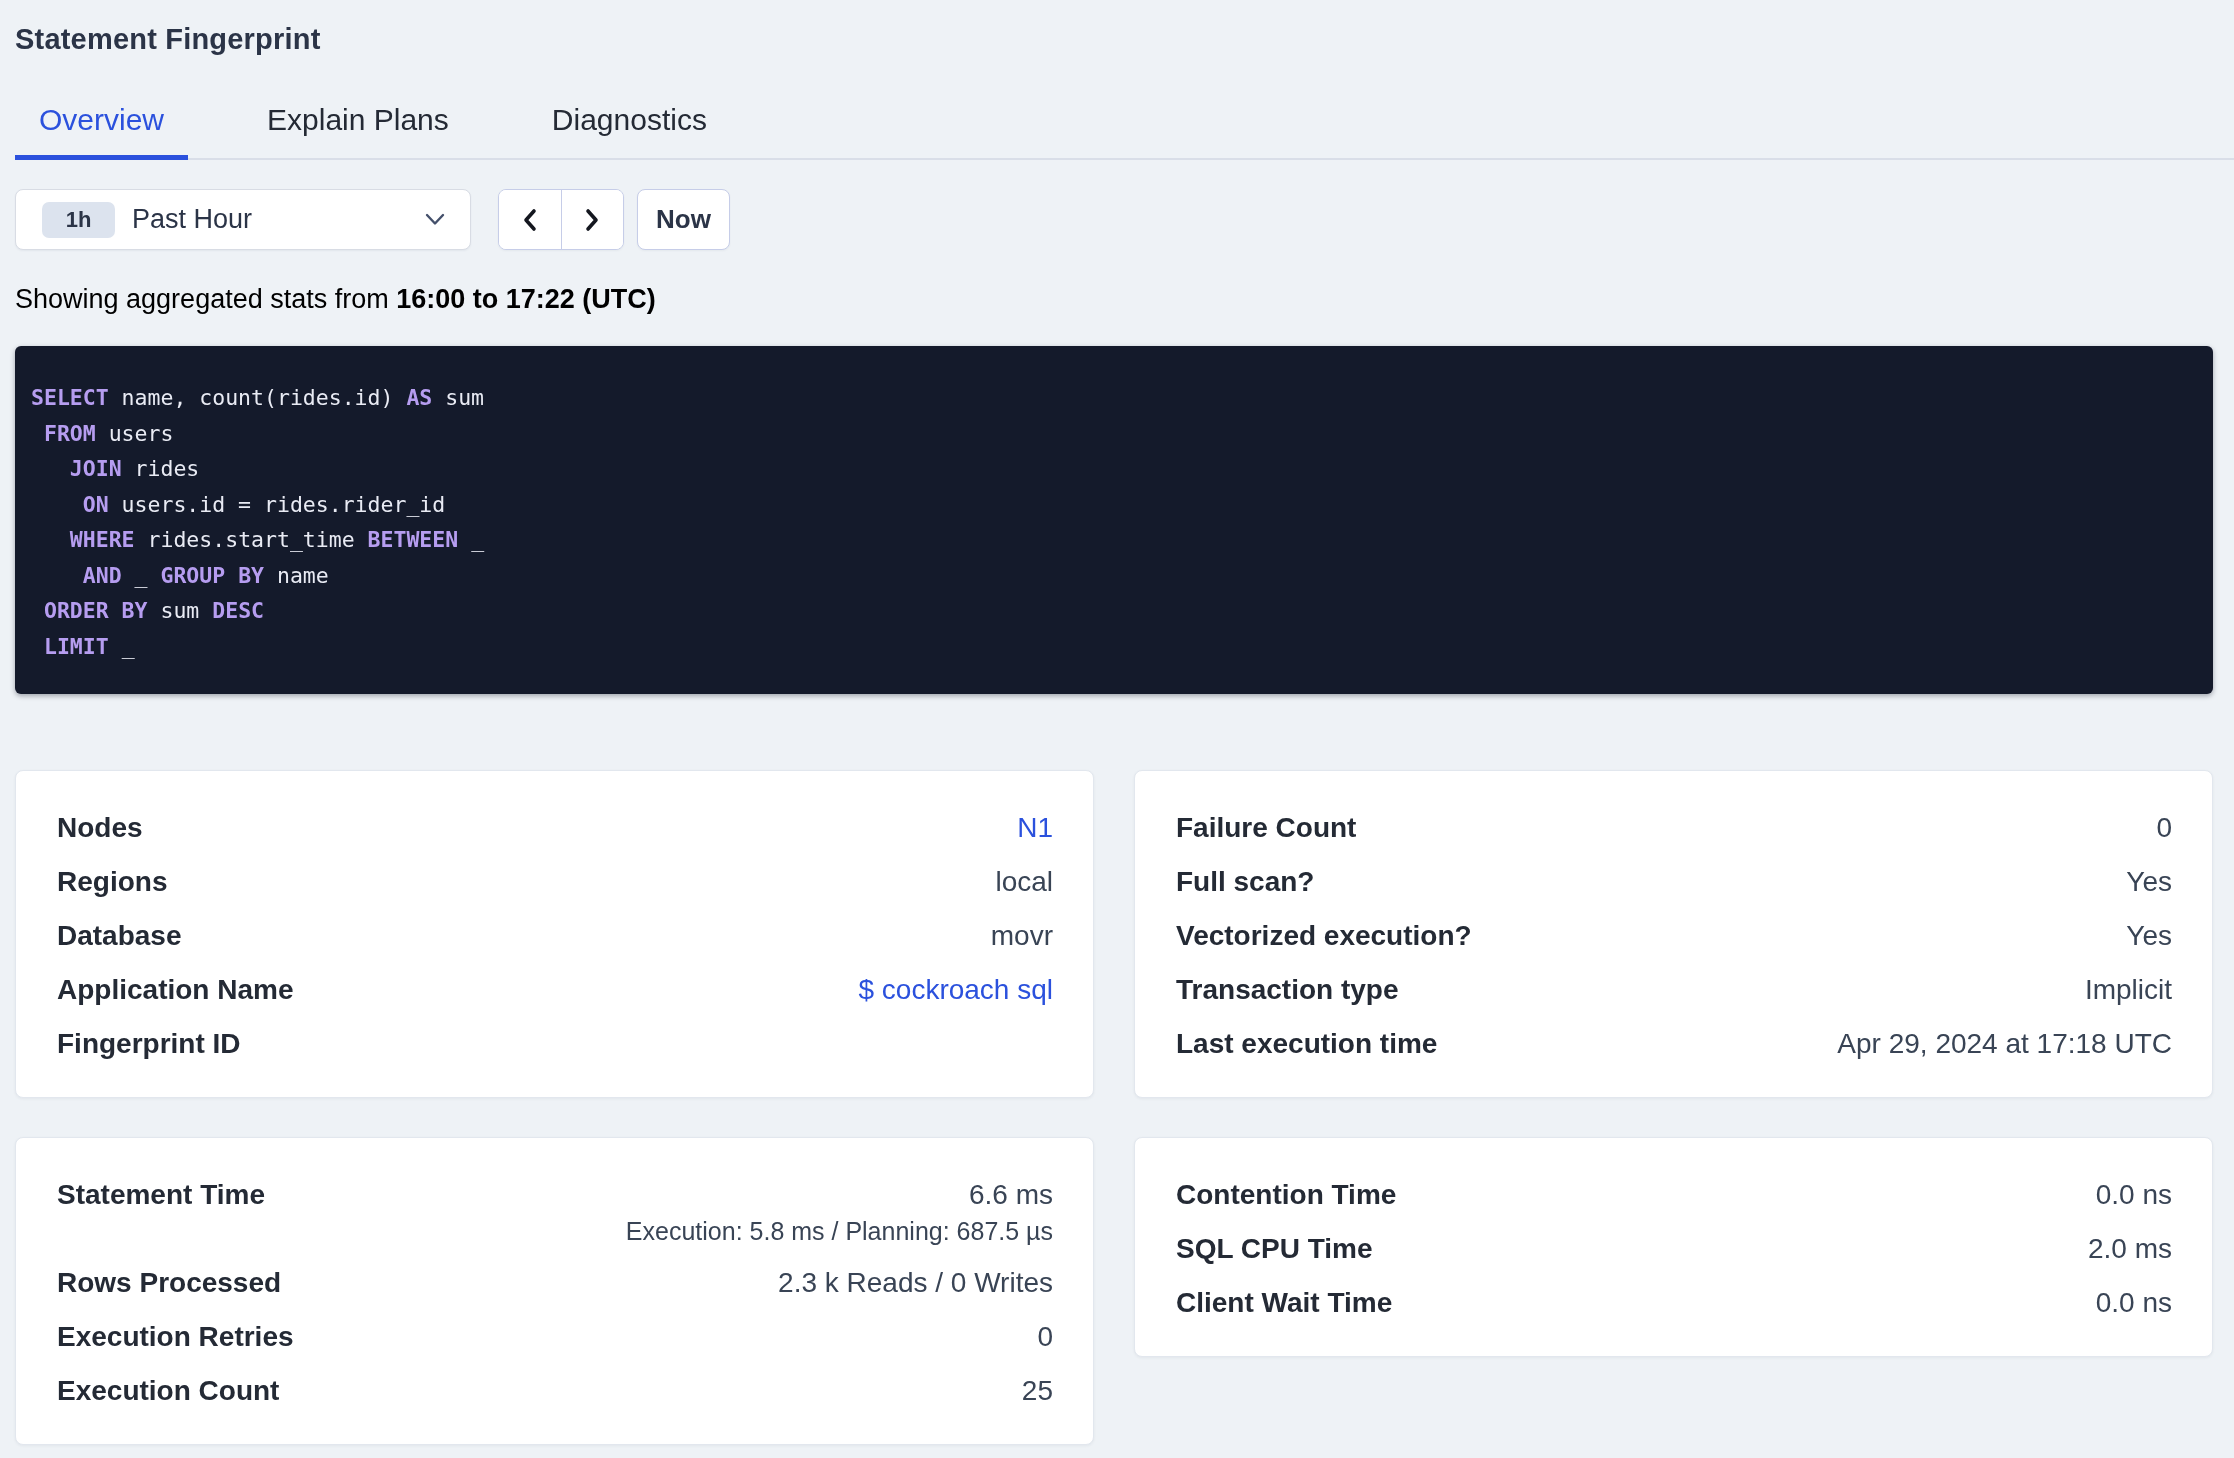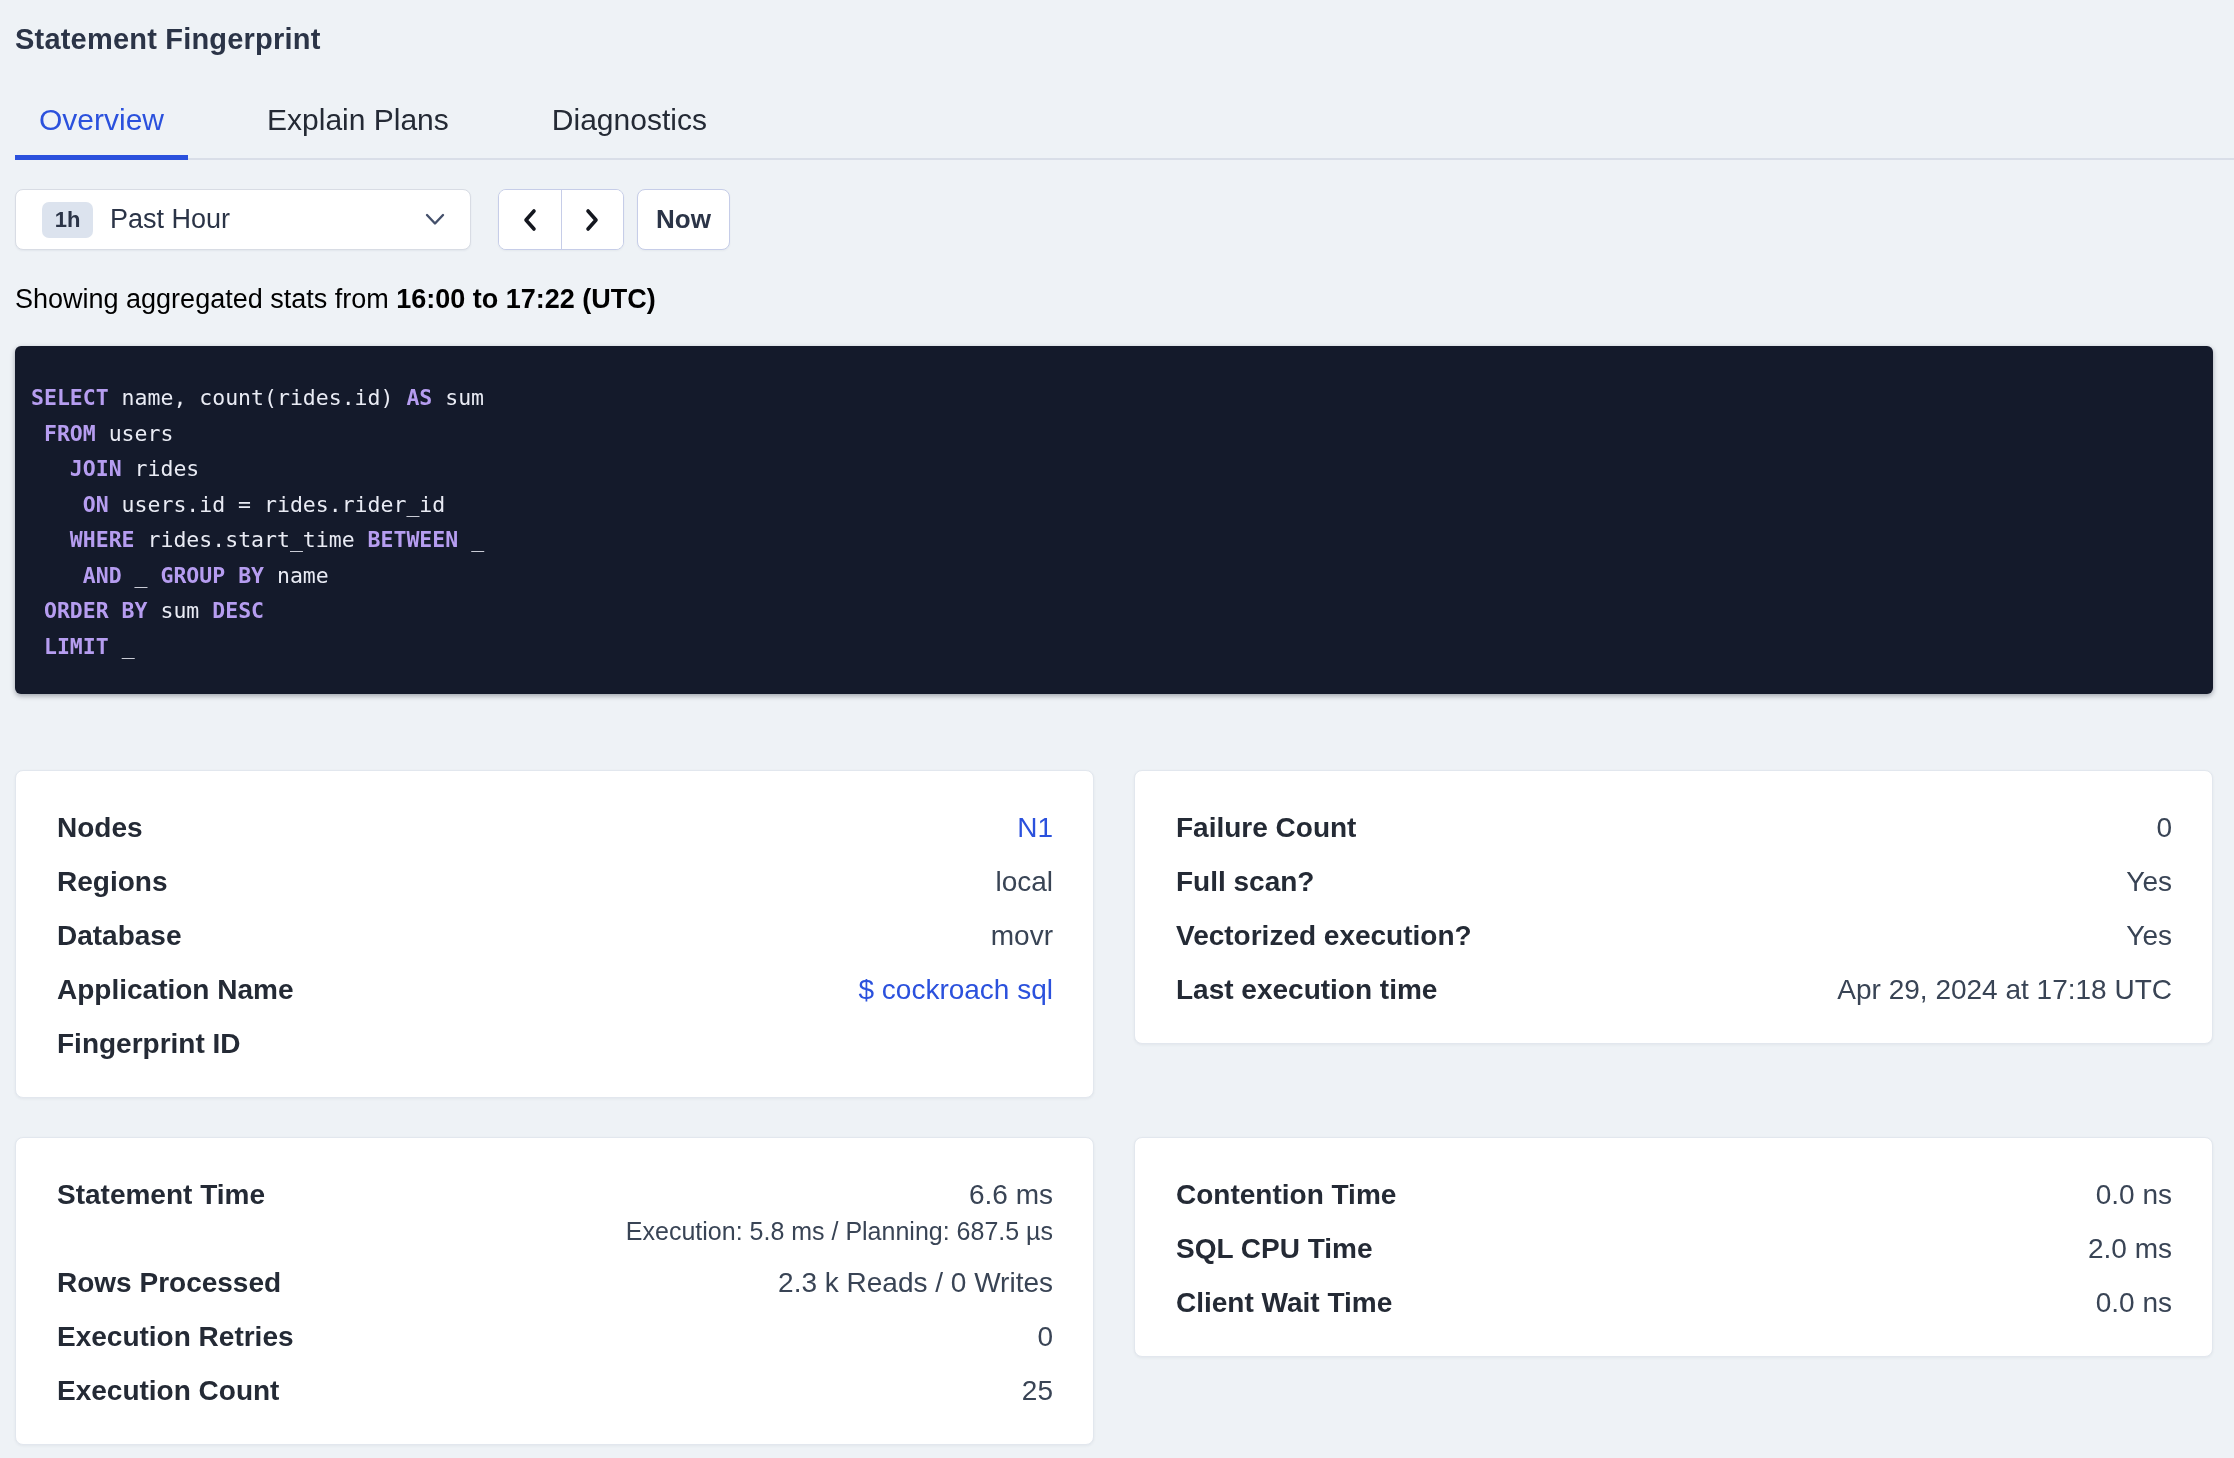--- a/index.html
+++ b/index.html
@@ -54,21 +54,21 @@
   .range-dropdown {
     width:456px;
     border:1px solid #d8dce4;
     box-shadow:0 1px 2px rgba(40,55,80,0.06);
     padding:0 25px 0 26px;
     cursor:pointer;
   }
   .interval-badge {
     background:#dce3ee;
     border-radius:7px;
-    width:51px; height:36px;
+    width:73px; height:36px;
     display:flex; align-items:center; justify-content:center;
     font-size:22px; font-weight:bold; color:#2b3447;
   }
   .range-label { margin-left:17px; font-size:27px; color:#2b3447; }
   .range-dropdown .chev-down { margin-left:auto; }
 
   .pager {
     margin-left:27px;
     width:126px;
     border:1px solid #c6cde8;
@@ -214,20 +214,24 @@
         </div>
         <div class="info-row">
           <span class="info-label">Full scan?</span>
           <span class="info-value-wrap"><span class="info-value">Yes</span></span>
         </div>
         <div class="info-row">
           <span class="info-label">Vectorized execution?</span>
           <span class="info-value-wrap"><span class="info-value">Yes</span></span>
         </div>
         <div class="info-row">
+          <span class="info-label">Transaction type</span>
+          <span class="info-value-wrap"><span class="info-value">Implicit</span></span>
+        </div>
+        <div class="info-row">
           <span class="info-label">Last execution time</span>
           <span class="info-value-wrap"><span class="info-value">Apr 29, 2024 at 17:18 UTC</span></span>
         </div>
       </div>
   </div>
 
   <div class="cards-row second">
     <div class="card">
         <div class="info-row">
           <span class="info-label">Statement Time</span>

